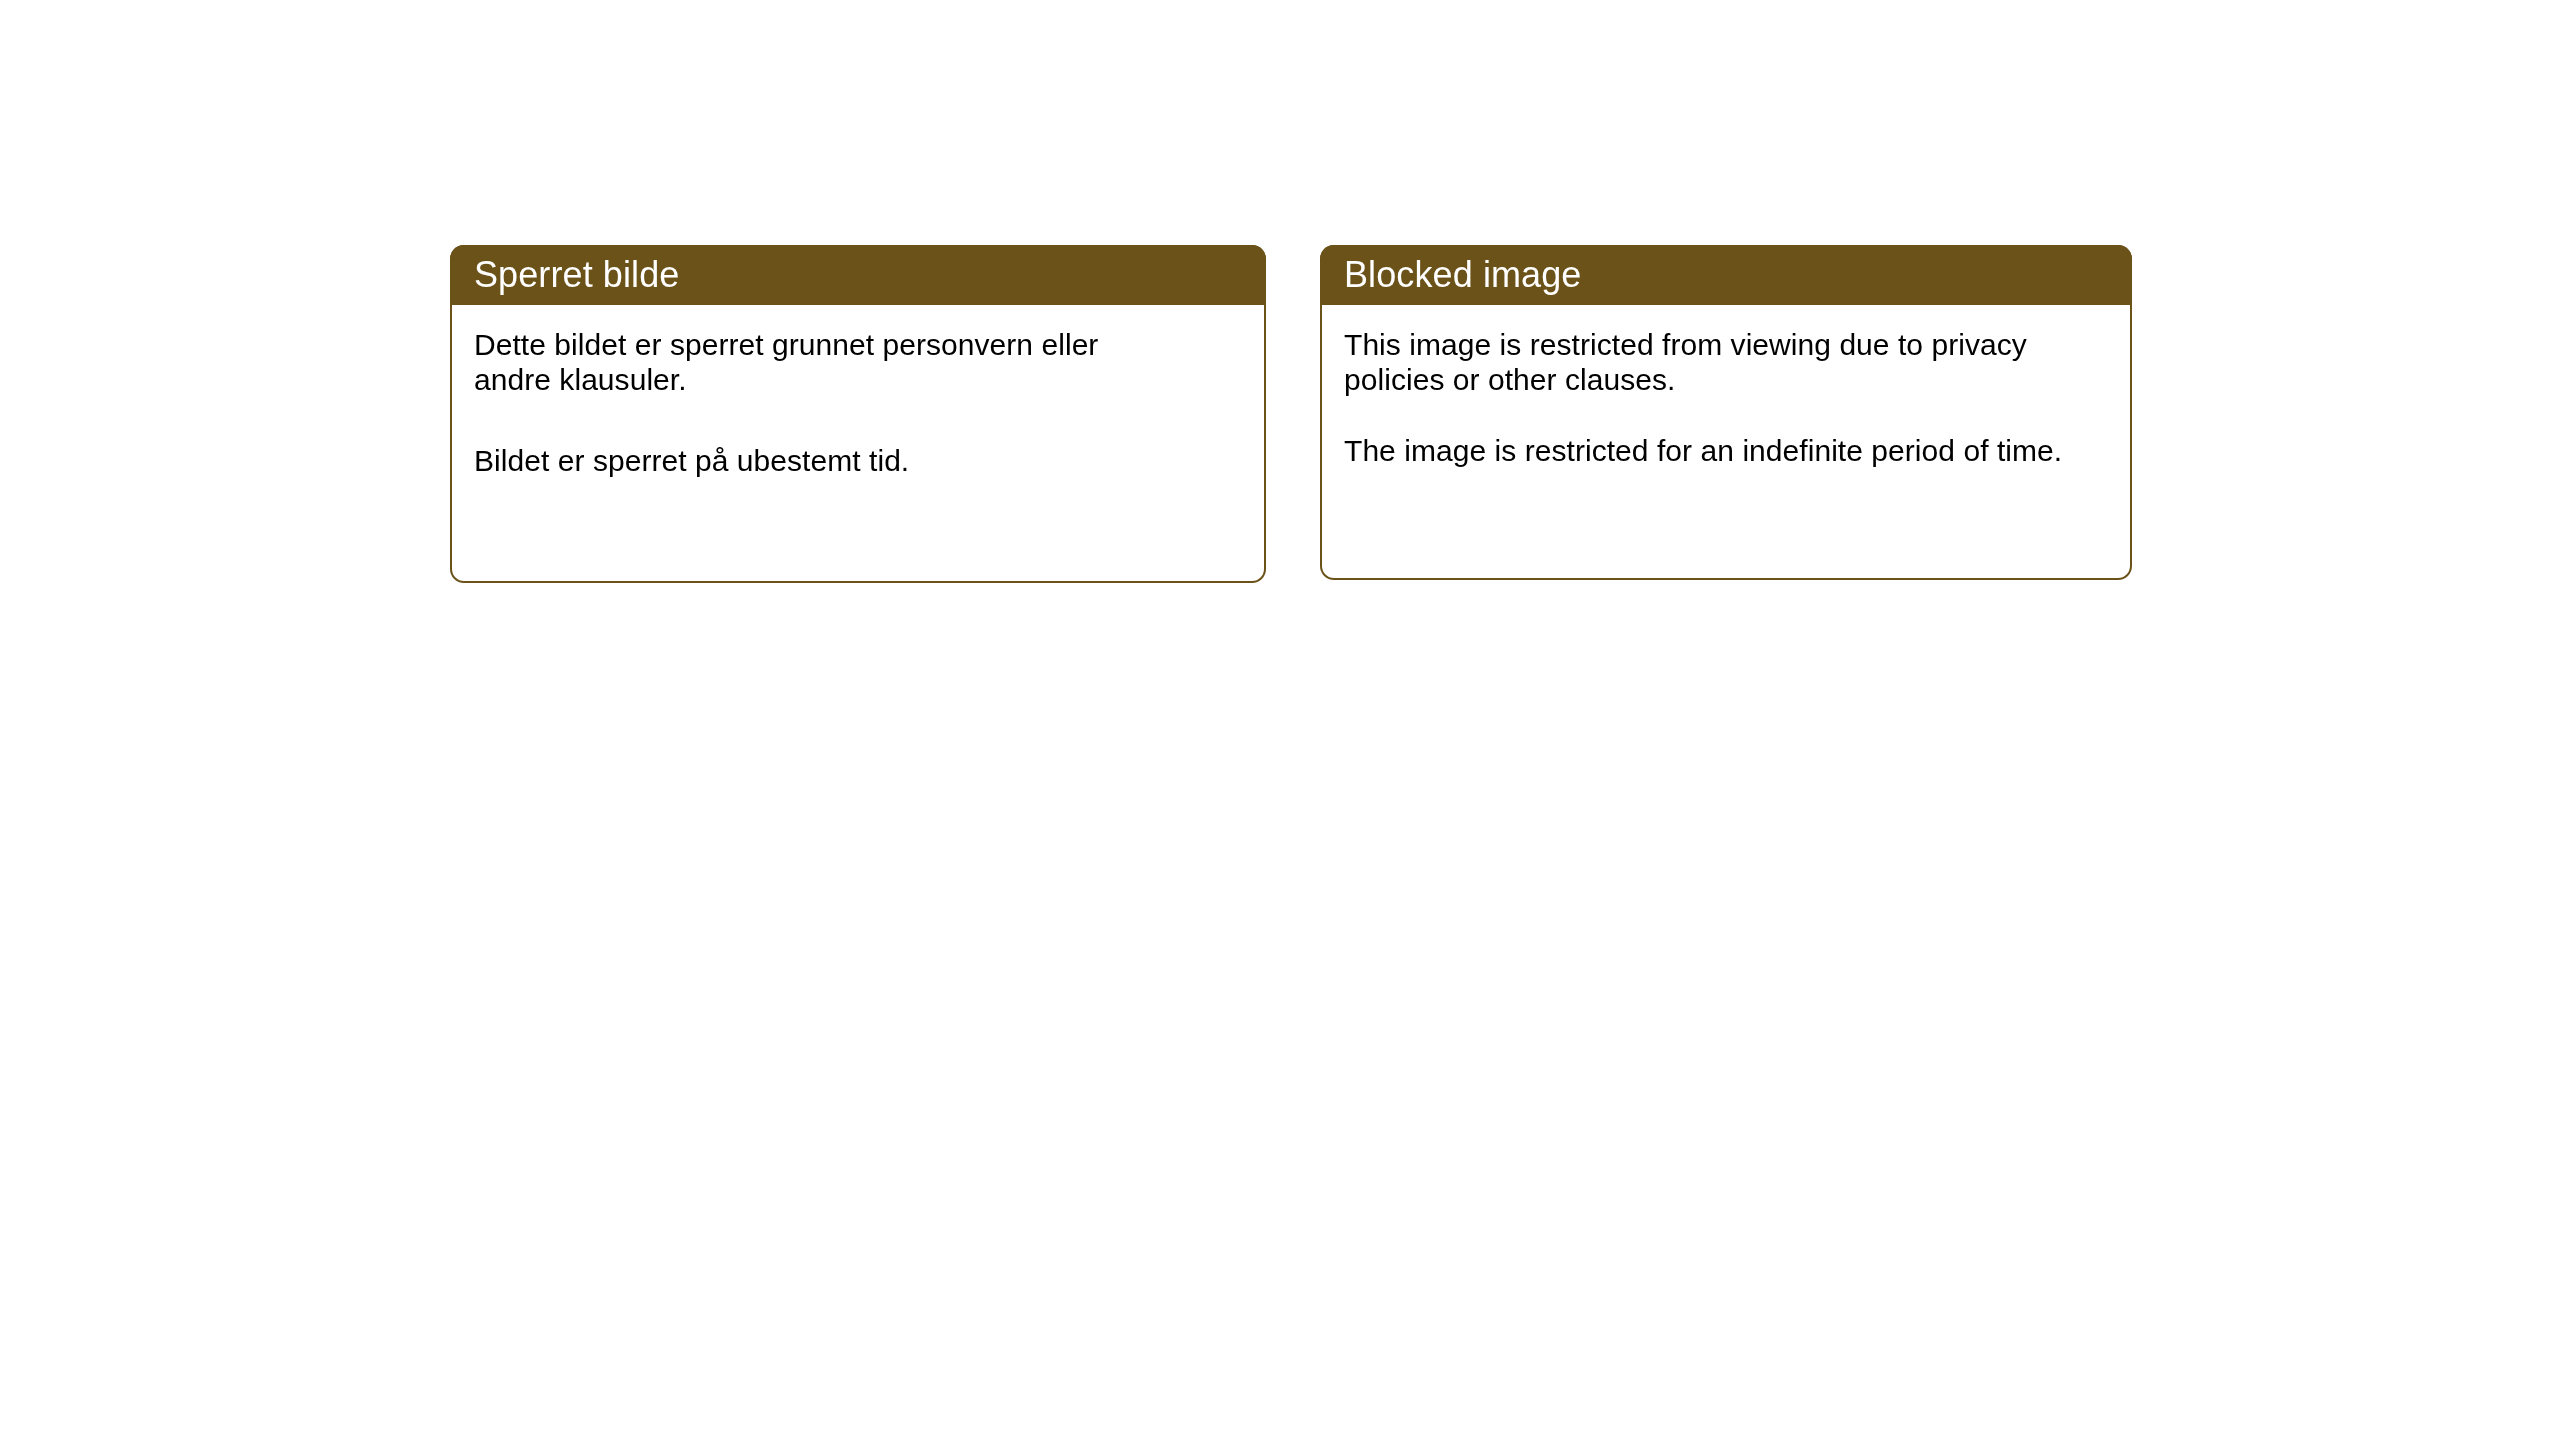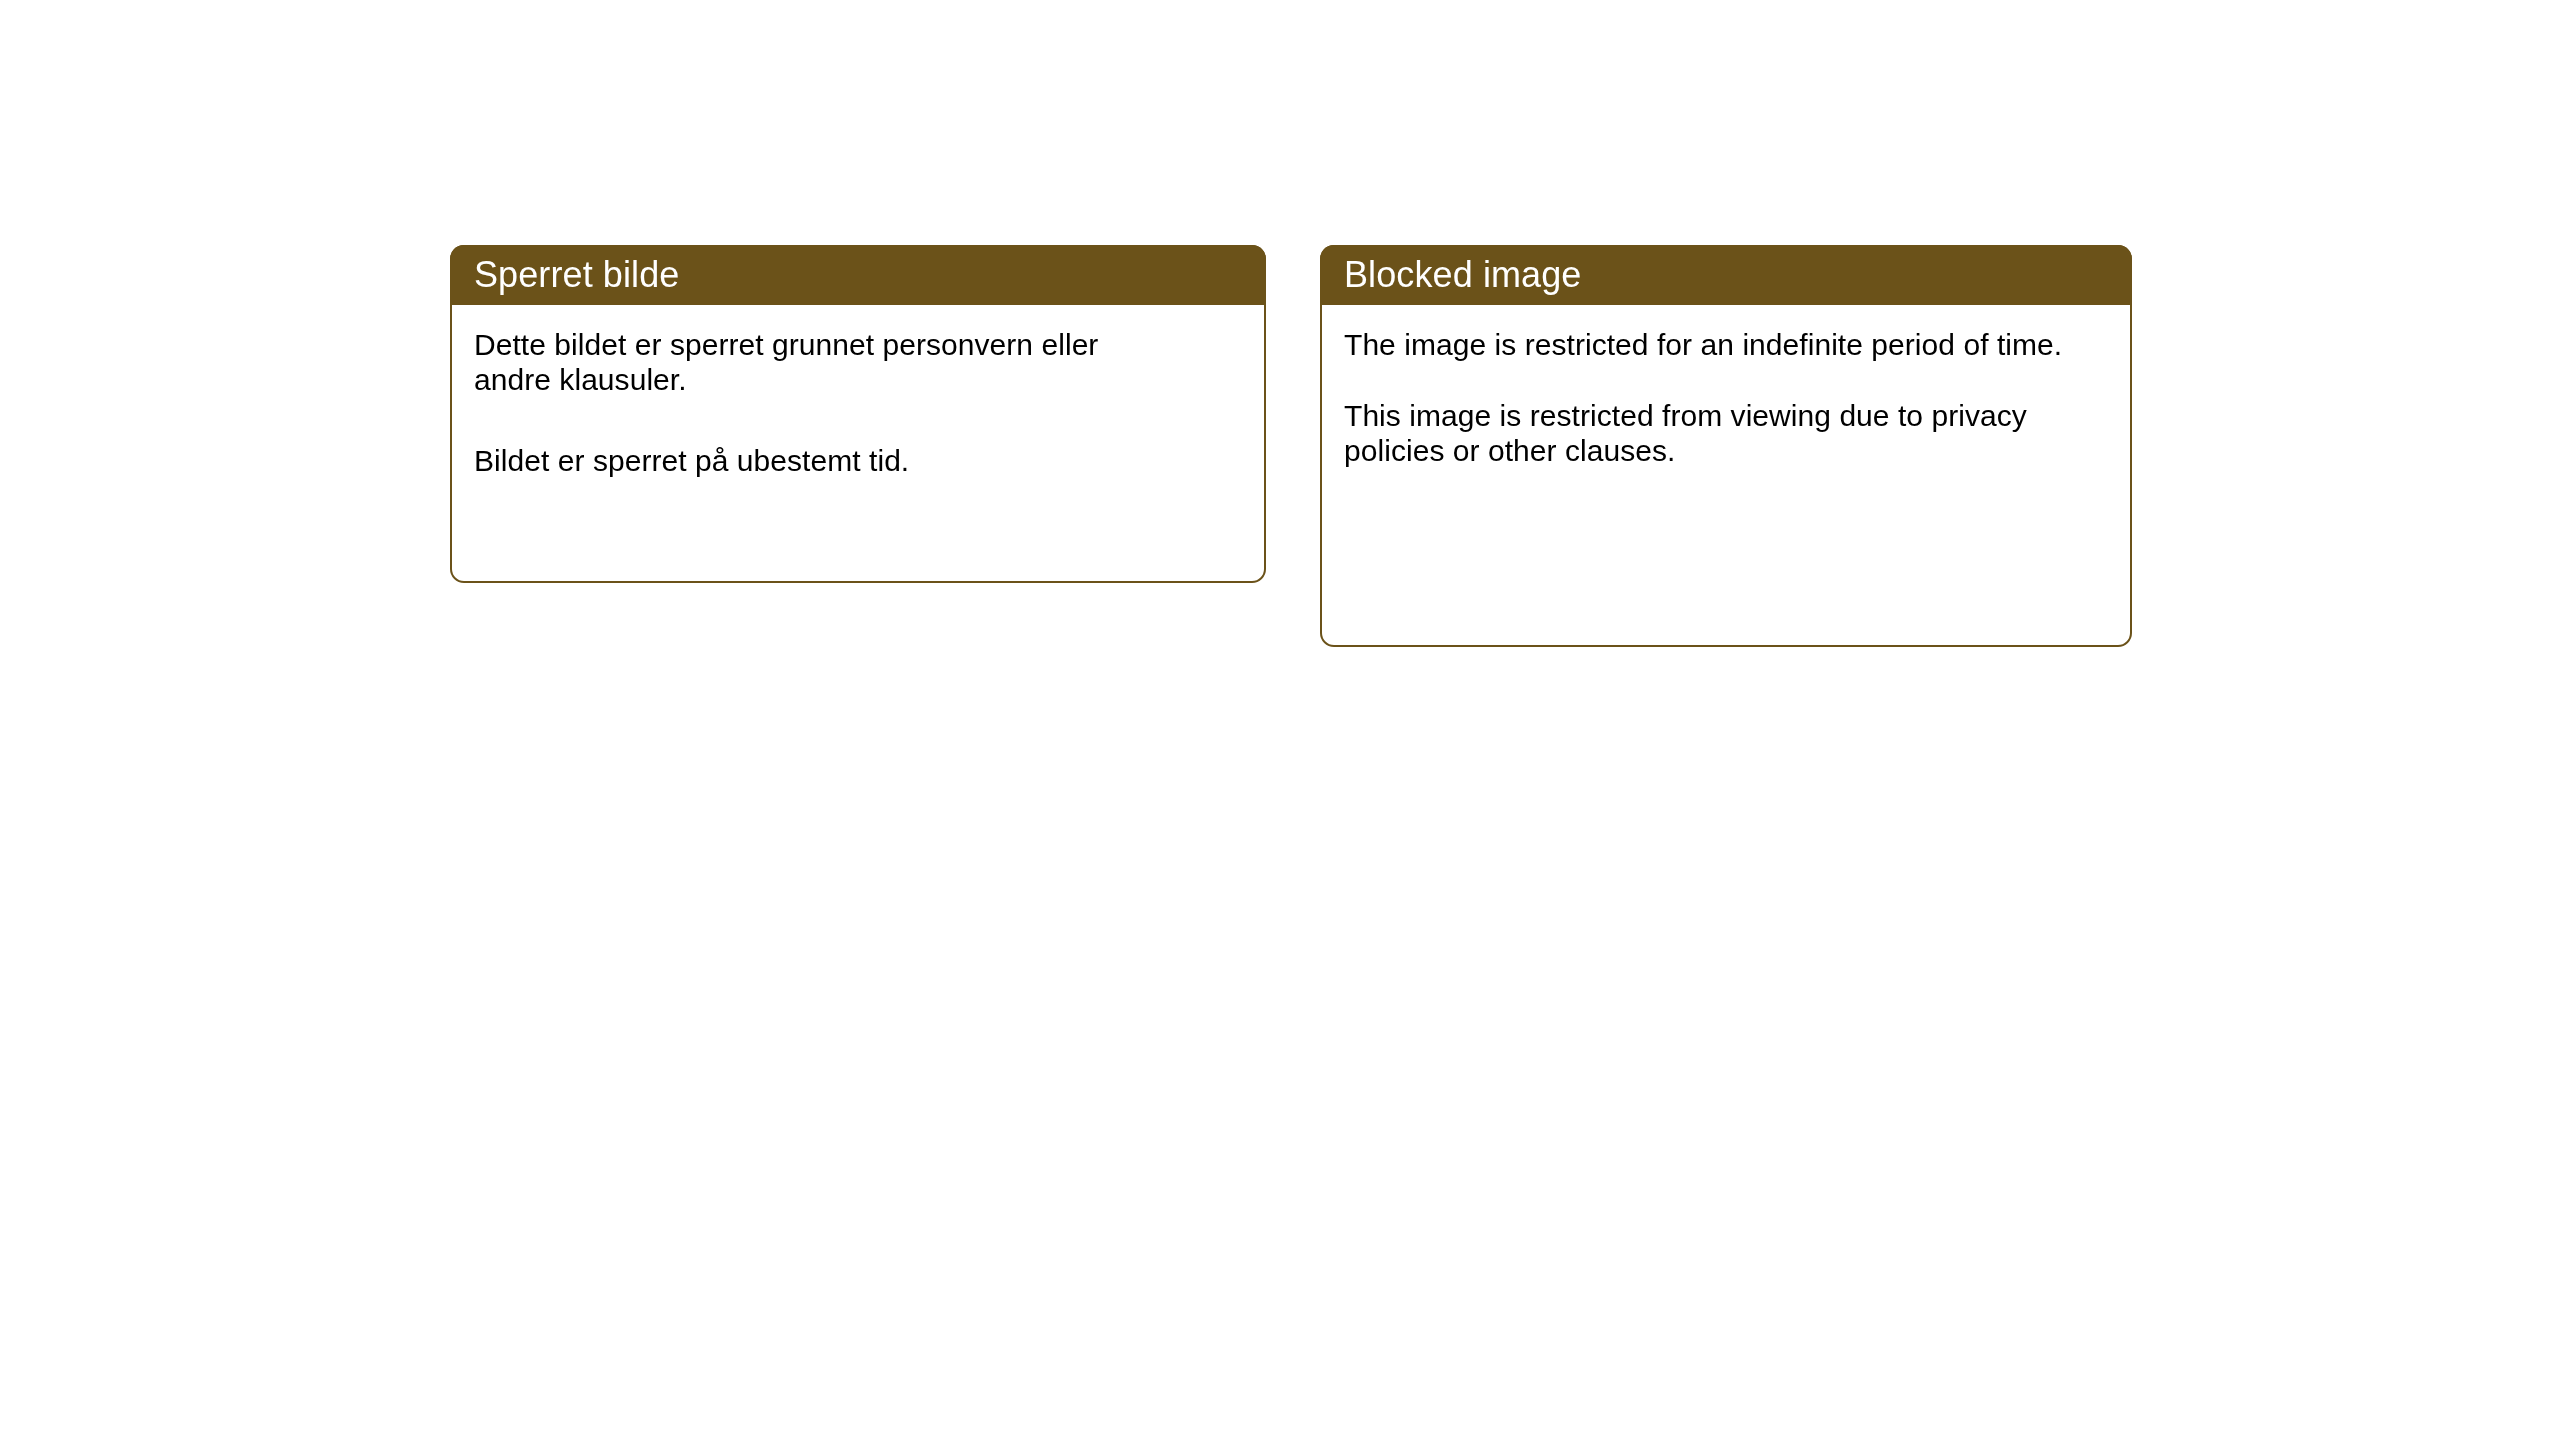--- a/index.html
+++ b/index.html
@@ -37,21 +37,21 @@
     left: 450px;
     top: 245px;
     width: 816px;
     height: 338px;
   }
 
   .notice-panel.panel-en {
     left: 1320px;
     top: 245px;
     width: 812px;
-    height: 402px;
+    height: 335px;
   }
 
   
   .panel-header {
     position: absolute;
     left: -2px;
     top: -2px;
     right: -2px;
     height: 60px;
     background: #6b5219;
@@ -120,18 +120,18 @@
     </div>
   </section>
 
   <section class="notice-panel panel-en">
 
     <div class="panel-header">
       <span class="panel-title">Blocked image</span>
     </div>
 
     <div class="panel-body">
+      <p class="panel-paragraph">This image is restricted from viewing due to privacy policies or other clauses.</p>
       <p class="panel-paragraph">The image is restricted for an indefinite period of time.</p>
-      <p class="panel-paragraph">This image is restricted from viewing due to privacy policies or other clauses.</p>
     </div>
   </section>
 
 </div>
 
 </body></html>

